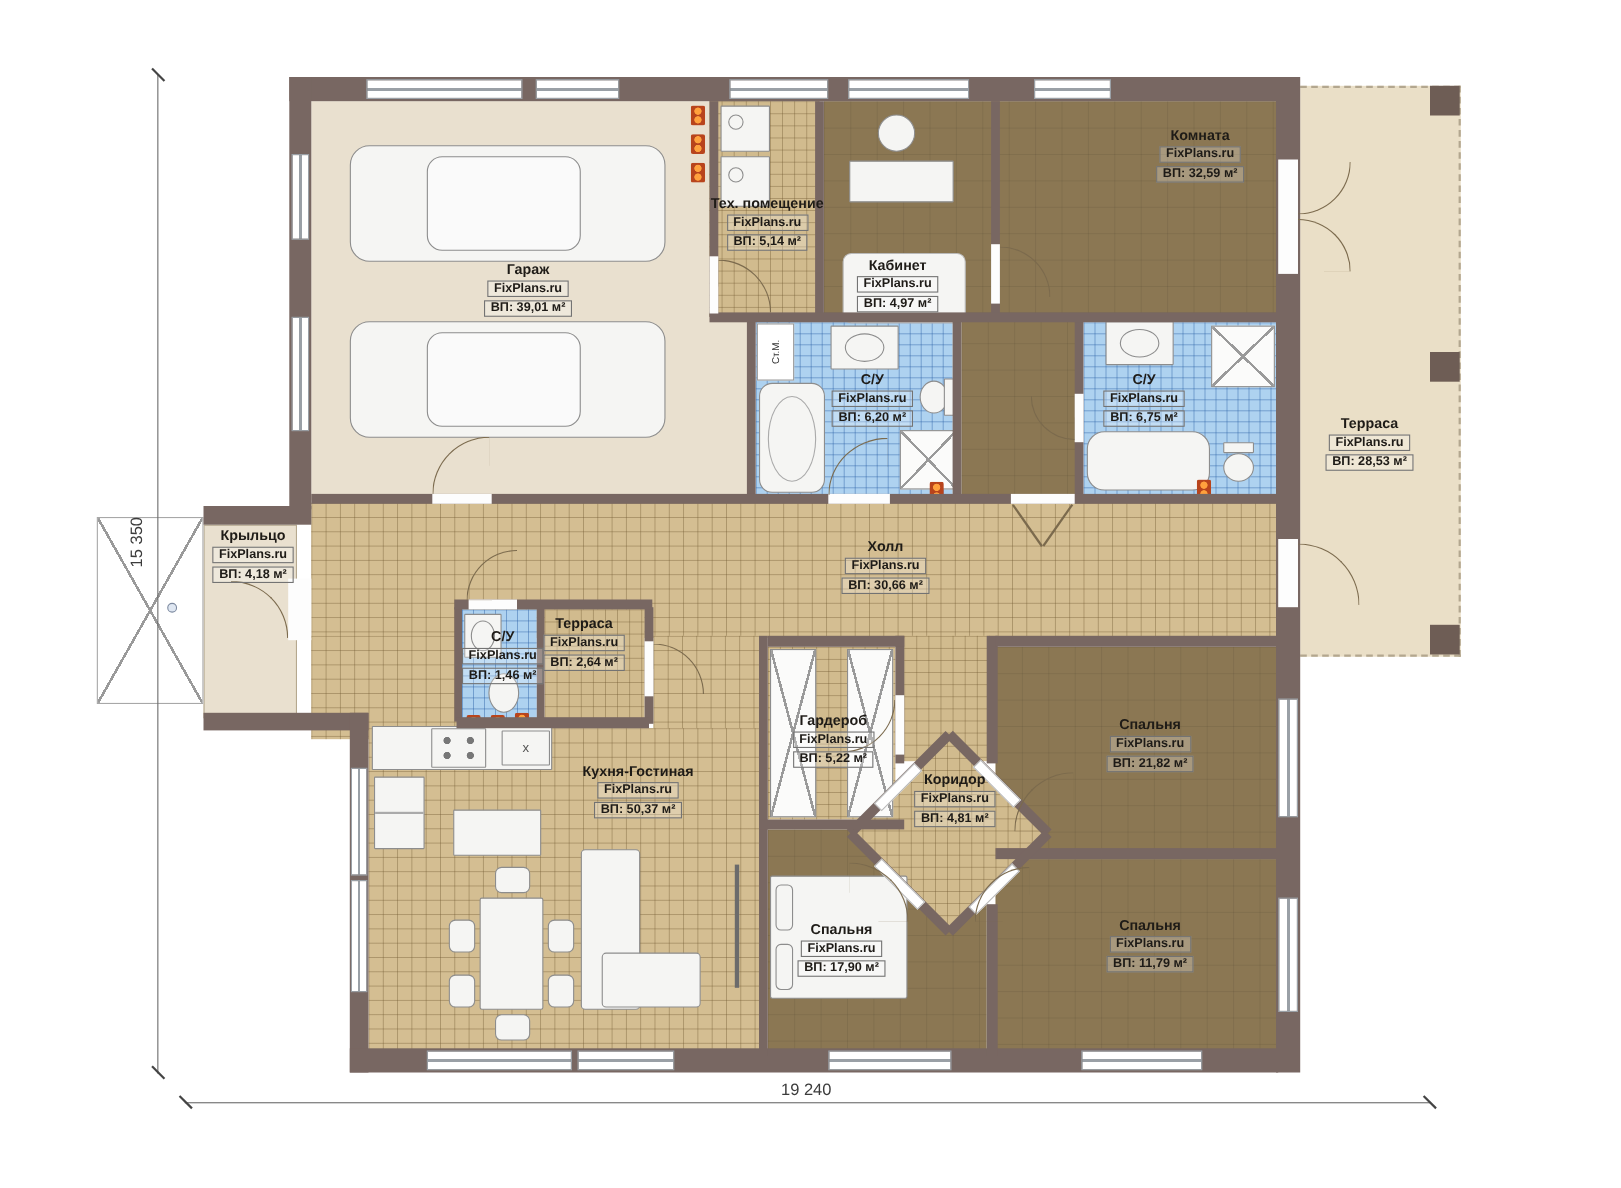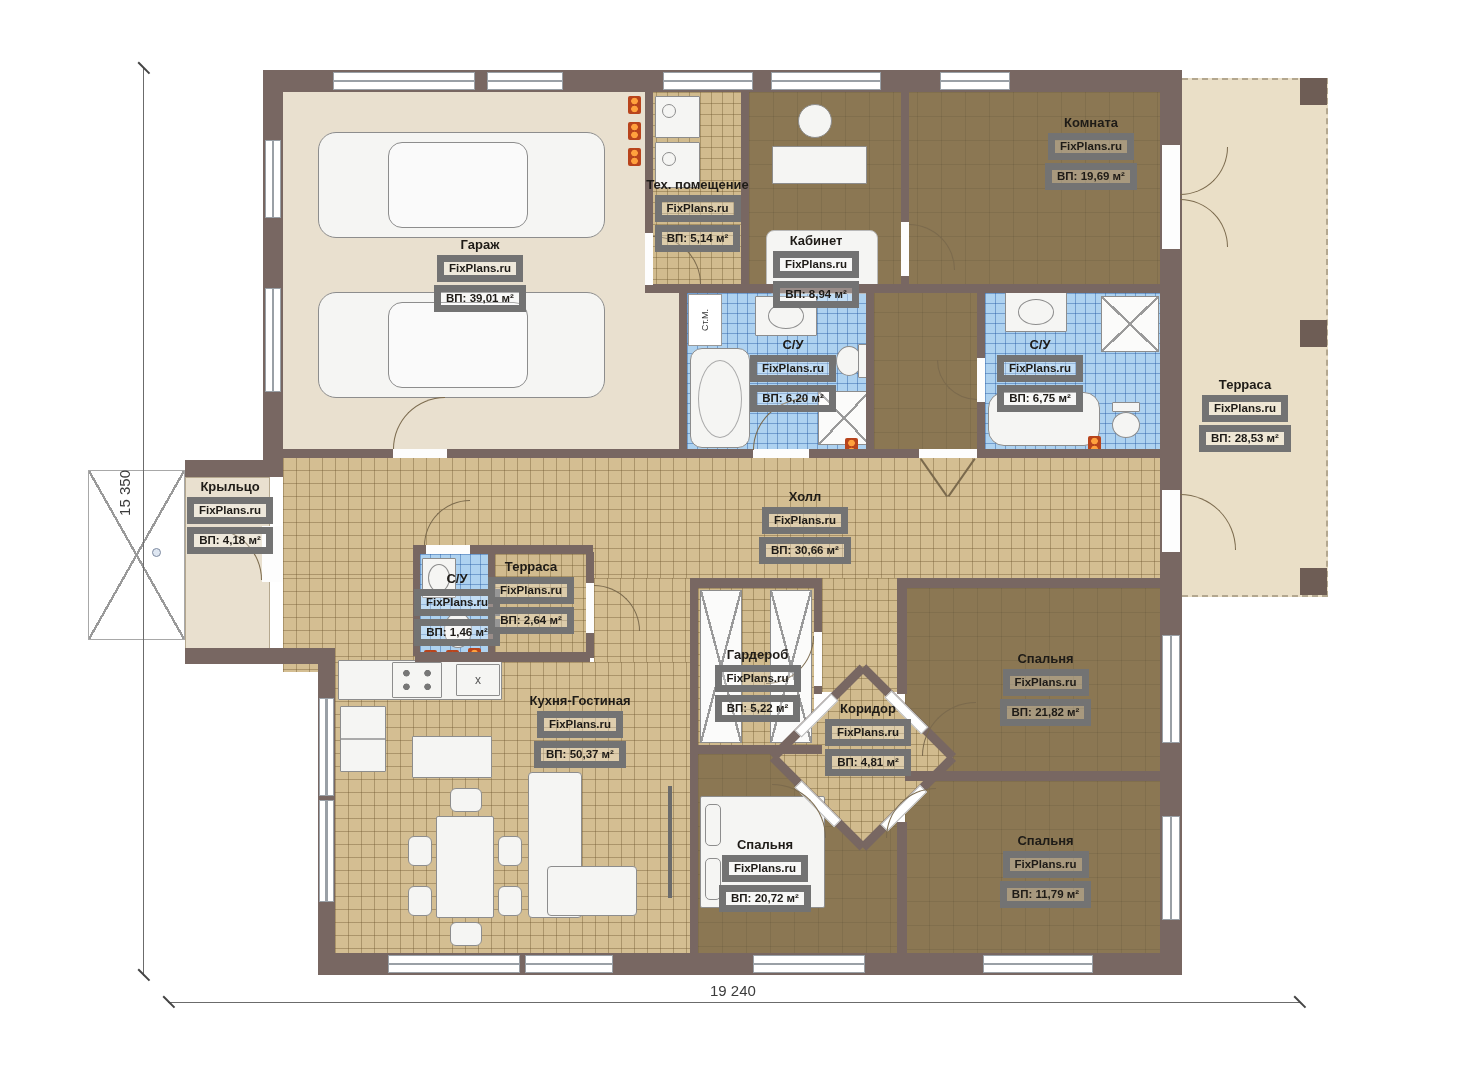--- a/index.html
+++ b/index.html
@@ -47,21 +47,21 @@
     linear-gradient(to top right,transparent 48.5%,#9a9a9a 48.5% 51.5%,transparent 51.5%),
     linear-gradient(to bottom right,transparent 48.5%,#9a9a9a 48.5% 51.5%,transparent 51.5%),#fbfbfa;
     border:1.5px solid #8d8d8d;box-sizing:border-box;}
   .heat{position:absolute;width:13px;height:18px;background:#b8441c;border-radius:2px;
     background-image:radial-gradient(circle at 50% 28%,#ffa13d 3px,transparent 3.6px),
                      radial-gradient(circle at 50% 72%,#ffa13d 3px,transparent 3.6px);}
   .tv{position:absolute;background:#6b6b6b;}
   
   .rl{position:absolute;display:flex;flex-direction:column;align-items:center;
       text-align:center;color:#1e1b17;font-weight:700;font-size:13px;line-height:1.1;z-index:40;}
-  .rl .bx{font-size:11.5px;font-weight:700;border:7px solid #737373;padding:0 5px;margin-top:3px;
+  .rl .bx{font-size:11.5px;font-weight:700;border:1px solid #737373;padding:0 5px;margin-top:3px;
       background:rgba(255,255,255,.25);white-space:nowrap;}
   .dimline{position:absolute;background:#6b6b6b;}
   .tick{position:absolute;width:16px;height:1.6px;background:#444;transform:rotate(45deg);}
   .dimtxt{position:absolute;color:#3c3c3c;font-size:15px;z-index:40;}
   .vert{writing-mode:vertical-rl;transform:rotate(180deg);}
   .stm{position:absolute;background:#fff;border:1px solid #999;box-sizing:border-box;
        display:flex;align-items:center;justify-content:center;font-size:9px;color:#333;z-index:20;}
   .sinkx{display:flex;align-items:center;justify-content:center;font-size:12px;color:#555;}
   .lvl{position:absolute;width:9px;height:9px;border:1.5px solid #7d8aa0;border-radius:50%;background:#dfe7f2;box-sizing:border-box;}
 </style>
@@ -266,26 +266,26 @@
     <div class="bx">ВП: 39,01 м²</div>
   </div>
   <div class="rl" style="left:630px;top:178px;width:135px;">
     <div>Тех. помещение</div>
     <div class="bx">FixPlans.ru</div>
     <div class="bx">ВП: 5,14 м²</div>
   </div>
   <div class="rl" style="left:752px;top:234px;width:128px;">
     <div>Кабинет</div>
     <div class="bx">FixPlans.ru</div>
-    <div class="bx">ВП: 8,94 м²</div>
+    <div class="bx">ВП: 4,97 м²</div>
   </div>
   <div class="rl" style="left:1016px;top:116px;width:150px;">
     <div>Комната</div>
     <div class="bx">FixPlans.ru</div>
-    <div class="bx">ВП: 19,69 м²</div>
+    <div class="bx">ВП: 32,59 м²</div>
   </div>
   <div class="rl" style="left:728px;top:338px;width:130px;">
     <div>С/У</div>
     <div class="bx">FixPlans.ru</div>
     <div class="bx">ВП: 6,20 м²</div>
   </div>
   <div class="rl" style="left:975px;top:338px;width:130px;">
     <div>С/У</div>
     <div class="bx">FixPlans.ru</div>
     <div class="bx">ВП: 6,75 м²</div>
@@ -331,21 +331,21 @@
     <div class="bx">ВП: 4,81 м²</div>
   </div>
   <div class="rl" style="left:978px;top:652px;width:135px;">
     <div>Спальня</div>
     <div class="bx">FixPlans.ru</div>
     <div class="bx">ВП: 21,82 м²</div>
   </div>
   <div class="rl" style="left:700px;top:838px;width:130px;">
     <div>Спальня</div>
     <div class="bx">FixPlans.ru</div>
-    <div class="bx">ВП: 20,72 м²</div>
+    <div class="bx">ВП: 17,90 м²</div>
   </div>
   <div class="rl" style="left:978px;top:834px;width:135px;">
     <div>Спальня</div>
     <div class="bx">FixPlans.ru</div>
     <div class="bx">ВП: 11,79 м²</div>
   </div>
 
   <div class="dimline" style="left:143px;top:68px;width:1px;height:908px;"></div>
   <div class="tick" style="left:136px;top:67px;"></div>
   <div class="tick" style="left:136px;top:974px;"></div>

